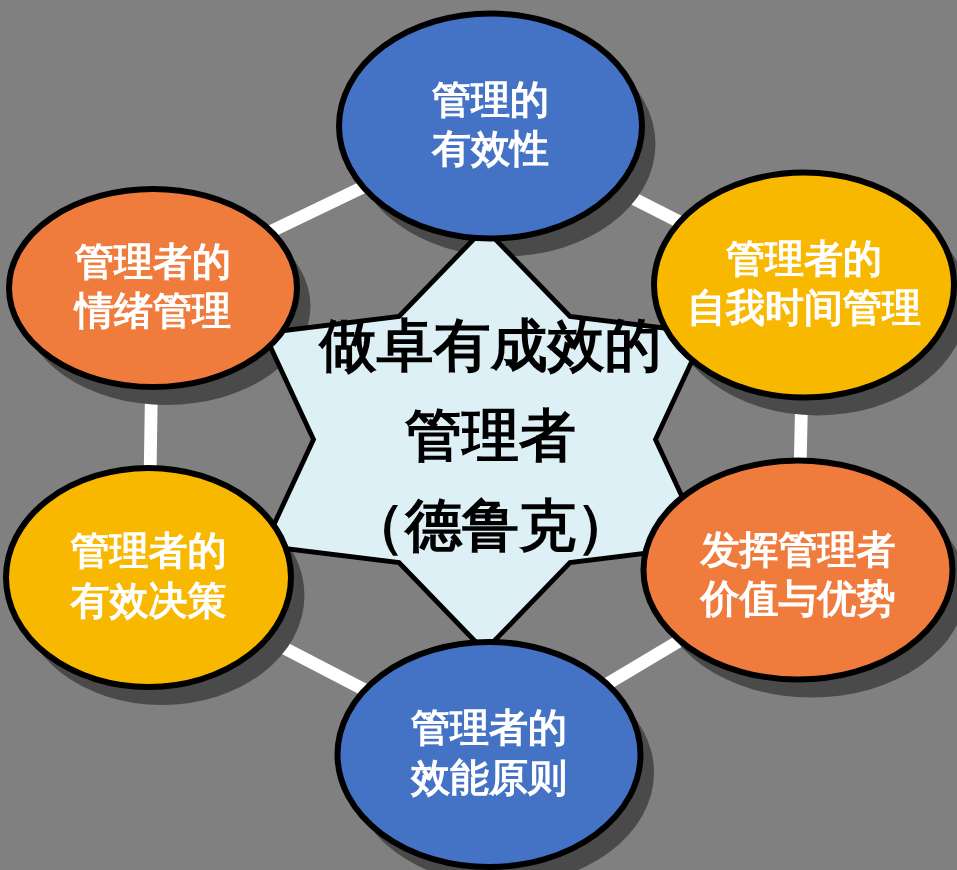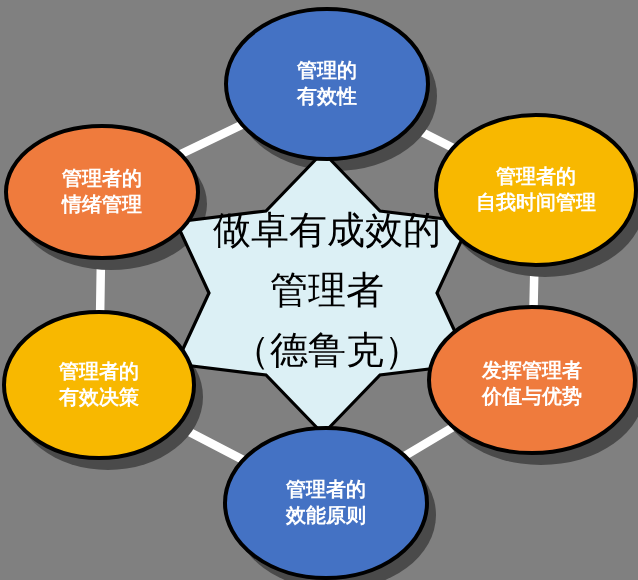--- a/index.html
+++ b/index.html
@@ -12,33 +12,33 @@
   }
   .canvas svg { position: absolute; left: 0; top: 0; }
   .node-label {
     position: absolute;
     display: flex;
     align-items: center;
     justify-content: center;
     text-align: center;
     white-space: pre-line;
     font-weight: bold;
-    font-size: 20px;
+    font-size: 26px;
     line-height: 1.28;
     color: #FFFFFF;
     user-select: none;
   }
   .center-label {
     position: absolute;
     display: flex;
     align-items: center;
     justify-content: center;
     text-align: center;
     white-space: pre-line;
-    font-weight: normal;
+    font-weight: bold;
     font-size: 38px;
     line-height: 1.58;
     color: #000000;
     user-select: none;
   }
 </style>
 </head>
 <body>
 
 <div class="canvas" style="background-color: rgb(128, 128, 128);">

